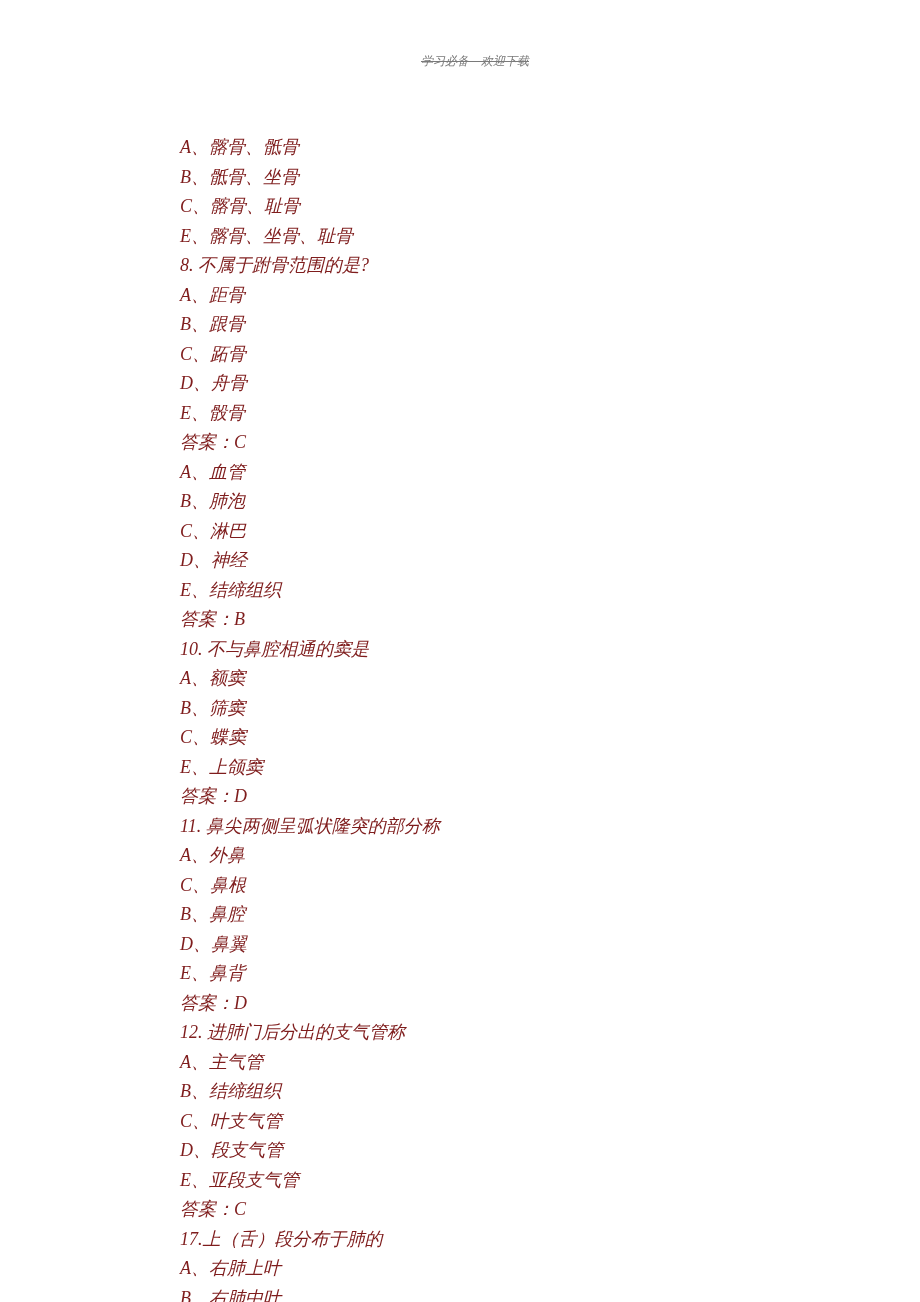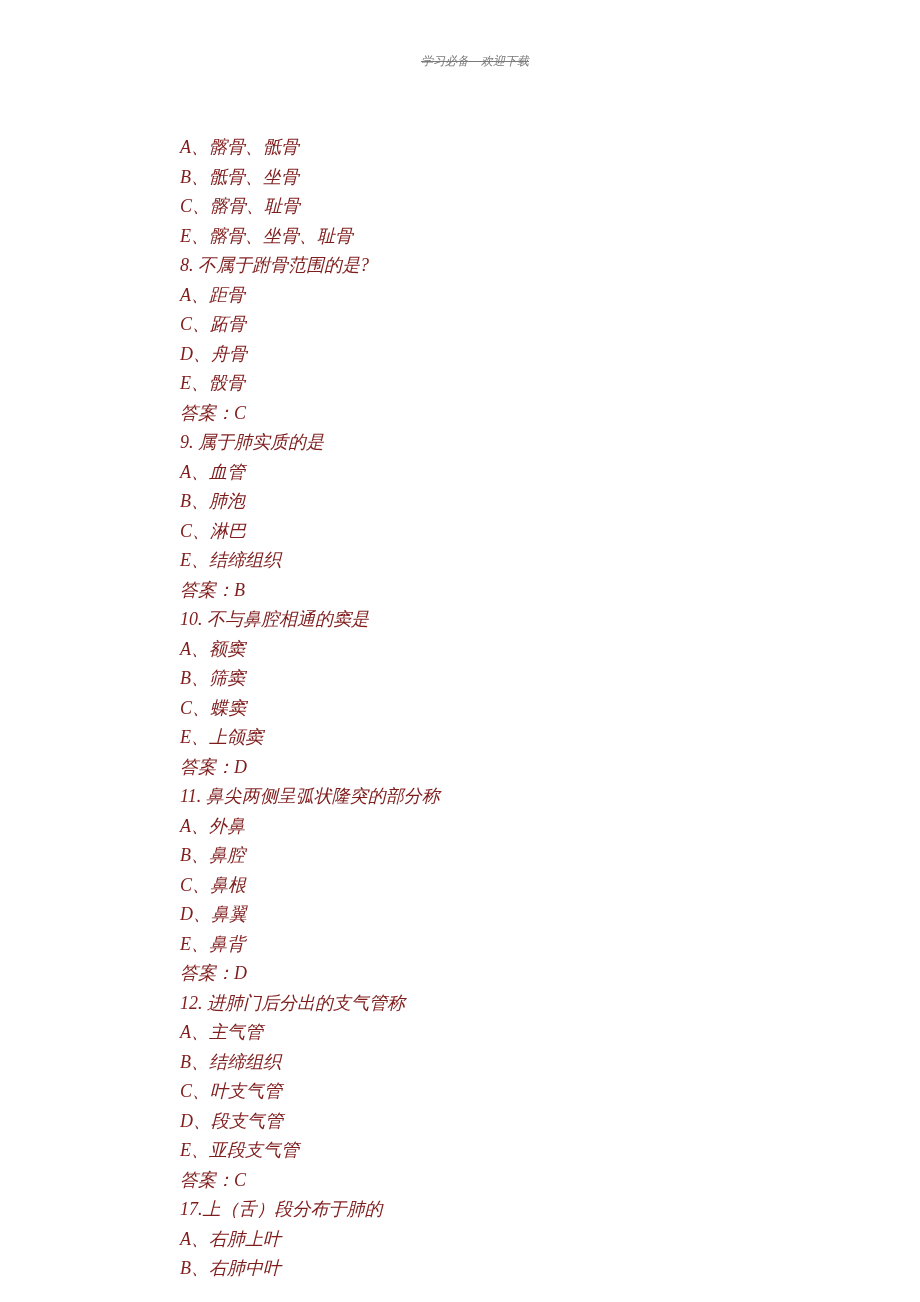--- a/index.html
+++ b/index.html
@@ -47,40 +47,41 @@
   <span class="header-text">学习必备---欢迎下载</span>
 </div>
 
 <div class="content">
   <div class="line">A、髂骨、骶骨</div>
   <div class="line">B、骶骨、坐骨</div>
   <div class="line">C、髂骨、耻骨</div>
   <div class="line">E、髂骨、坐骨、耻骨</div>
   <div class="line">8.  不属于跗骨范围的是?</div>
   <div class="line">A、距骨</div>
+  <div class="line">B、跟骨</div>
   <div class="line">C、跖骨</div>
   <div class="line">D、舟骨</div>
   <div class="line">E、骰骨</div>
   <div class="line">答案：C</div>
-  <div class="line">9.  属于肺实质的是</div>
   <div class="line">A、血管</div>
   <div class="line">B、肺泡</div>
   <div class="line">C、淋巴</div>
+  <div class="line">D、神经</div>
   <div class="line">E、结缔组织</div>
   <div class="line">答案：B</div>
   <div class="line">10.  不与鼻腔相通的窦是</div>
   <div class="line">A、额窦</div>
   <div class="line">B、筛窦</div>
   <div class="line">C、蝶窦</div>
   <div class="line">E、上颌窦</div>
   <div class="line">答案：D</div>
   <div class="line">11.  鼻尖两侧呈弧状隆突的部分称</div>
   <div class="line">A、外鼻</div>
+  <div class="line">C、鼻根</div>
   <div class="line">B、鼻腔</div>
-  <div class="line">C、鼻根</div>
   <div class="line">D、鼻翼</div>
   <div class="line">E、鼻背</div>
   <div class="line">答案：D</div>
   <div class="line">12.  进肺门后分出的支气管称</div>
   <div class="line">A、主气管</div>
   <div class="line">B、结缔组织</div>
   <div class="line">C、叶支气管</div>
   <div class="line">D、段支气管</div>
   <div class="line">E、亚段支气管</div>
   <div class="line">答案：C</div>

